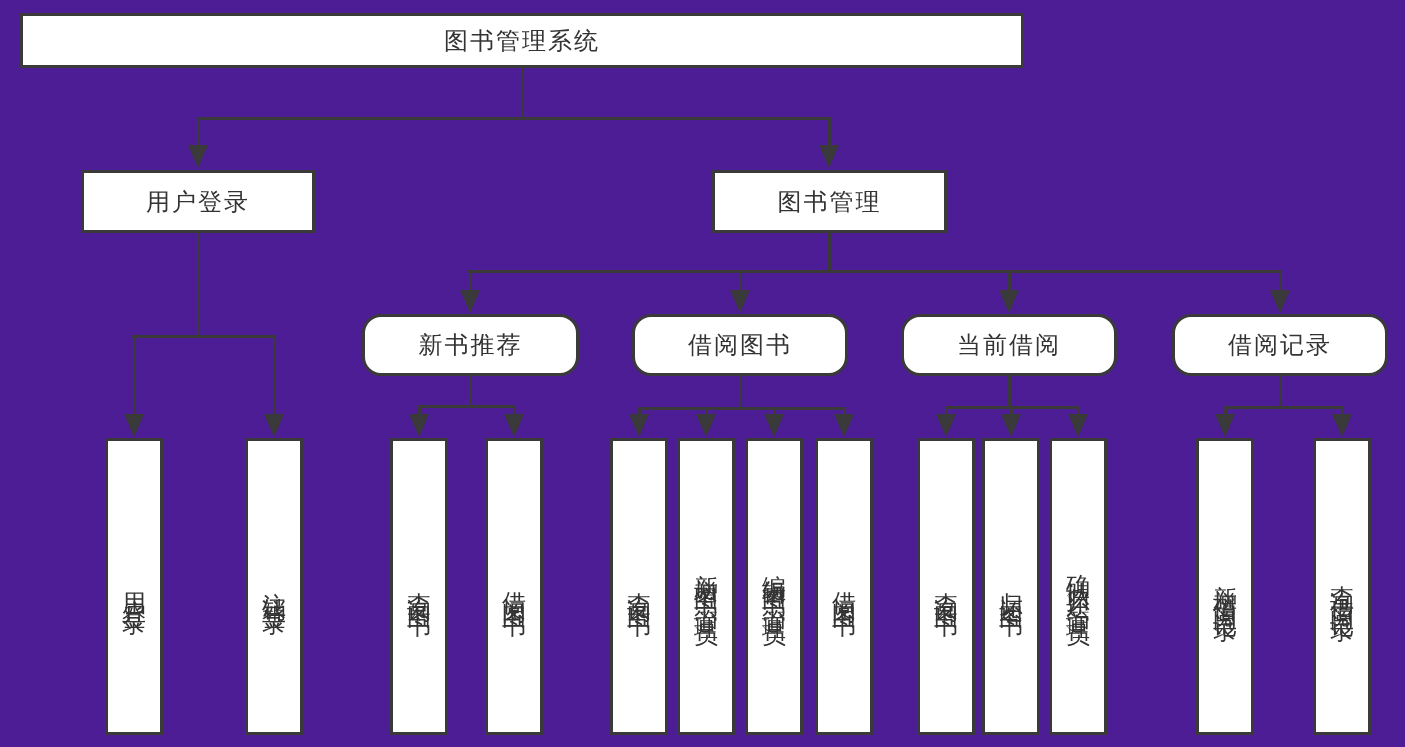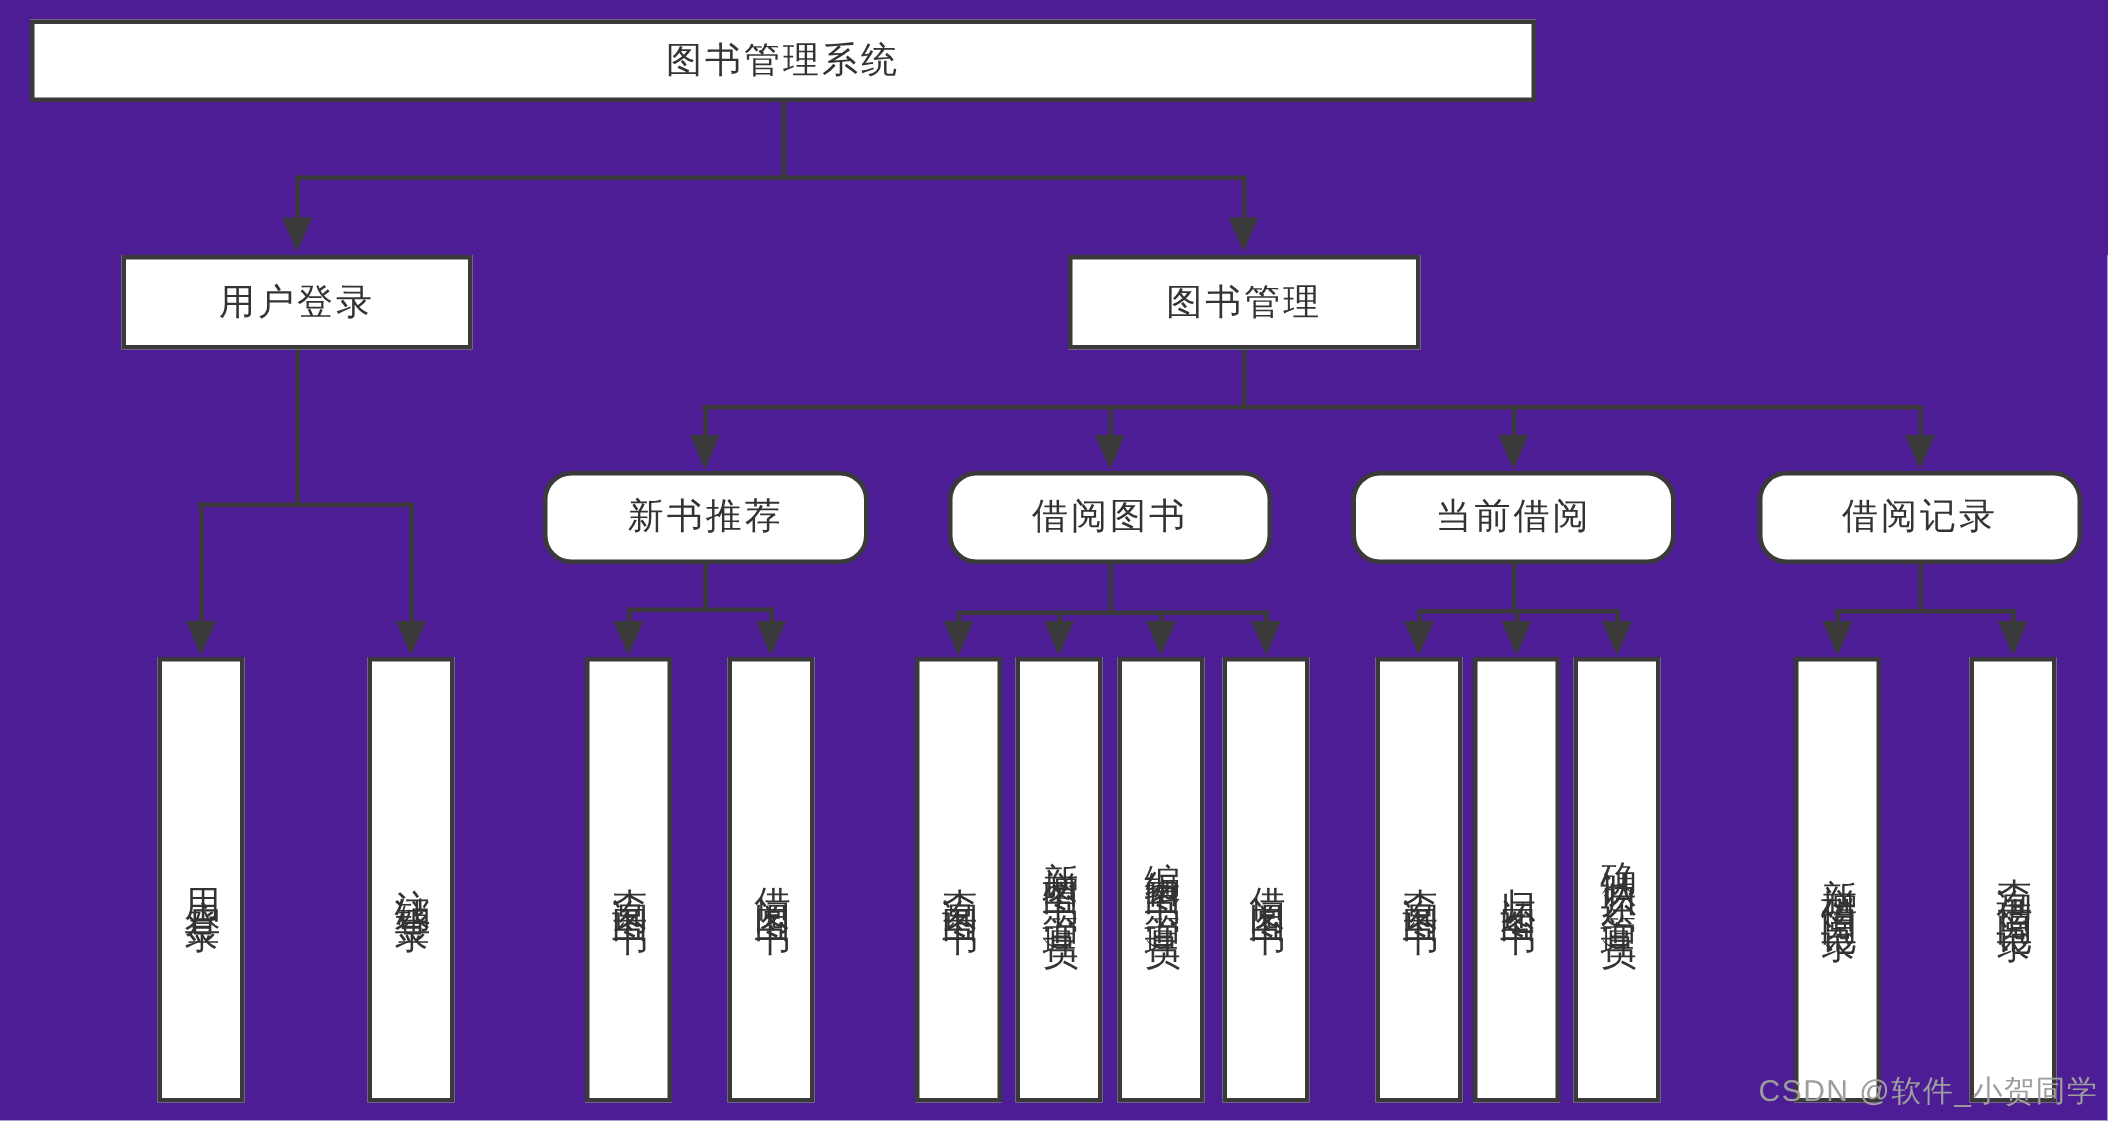--- a/index.html
+++ b/index.html
@@ -110,15 +110,14 @@
   <div class="line" style="left:1077px;top:406px;width:3px;height:10px;"></div>
   <div class="arrow" style="left:1068px;top:414px;"></div>
 
   <div class="line" style="left:1279px;top:374px;width:3px;height:34px;"></div>
   <div class="line" style="left:1223px;top:406px;width:121px;height:3px;"></div>
   <div class="line" style="left:1224px;top:406px;width:3px;height:10px;"></div>
   <div class="arrow" style="left:1215px;top:414px;"></div>
   <div class="line" style="left:1341px;top:406px;width:3px;height:10px;"></div>
   <div class="arrow" style="left:1332px;top:414px;"></div>
 
-  <div class="watermark">CSDN @软件_小贺同学</div>
 
 </div>
 
 </body></html>

